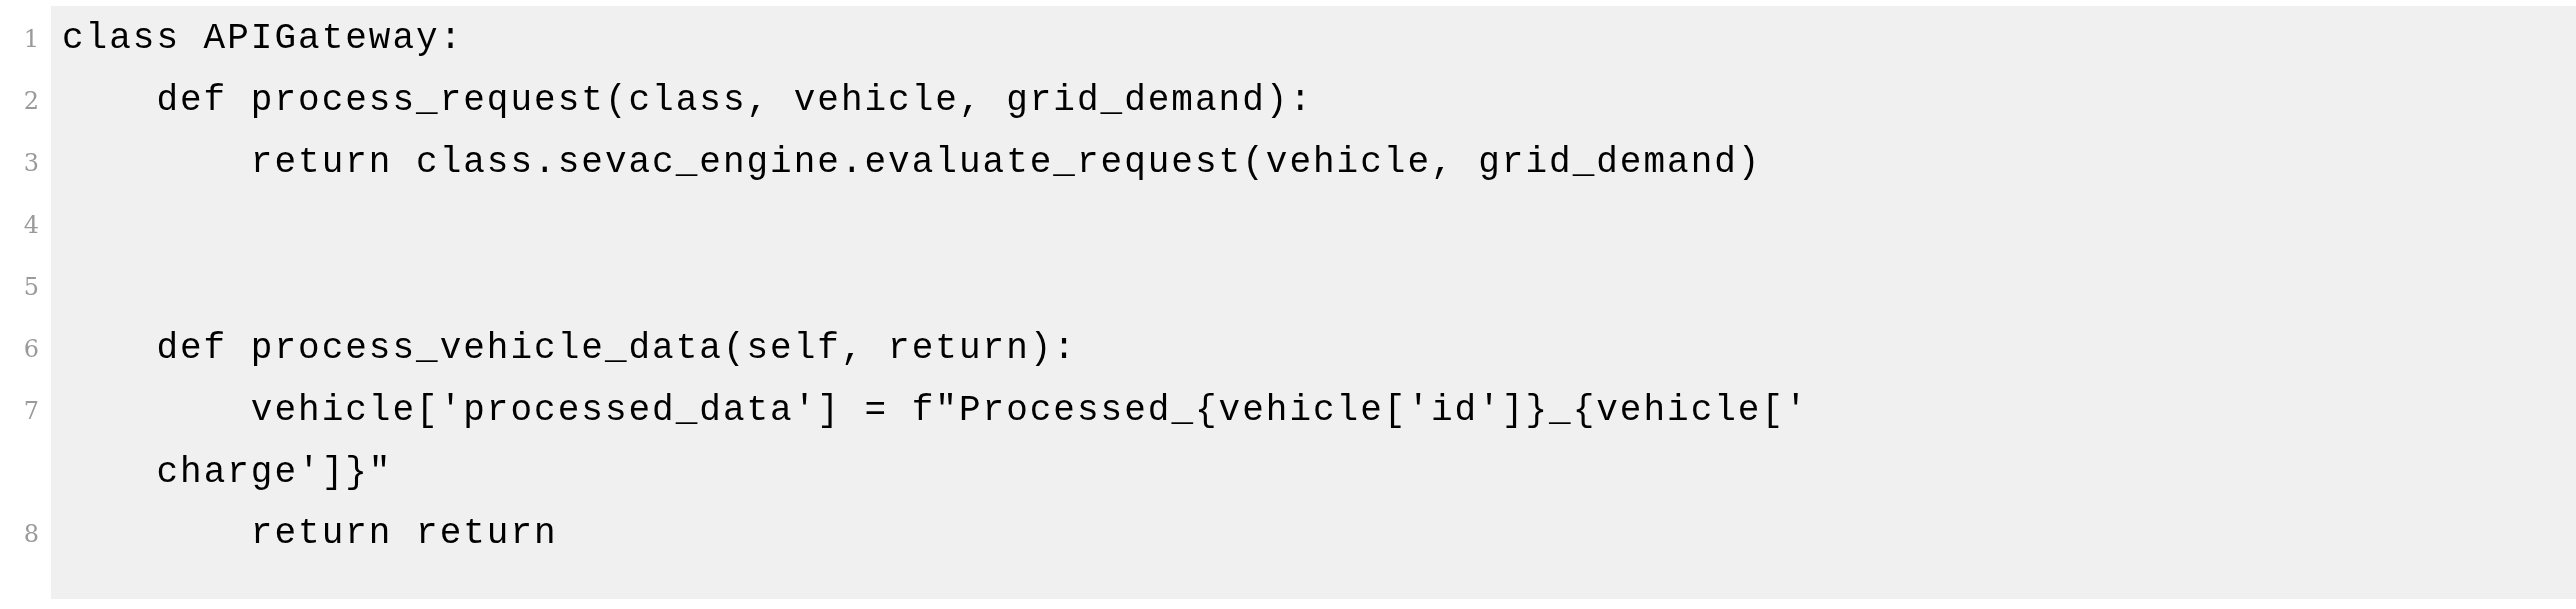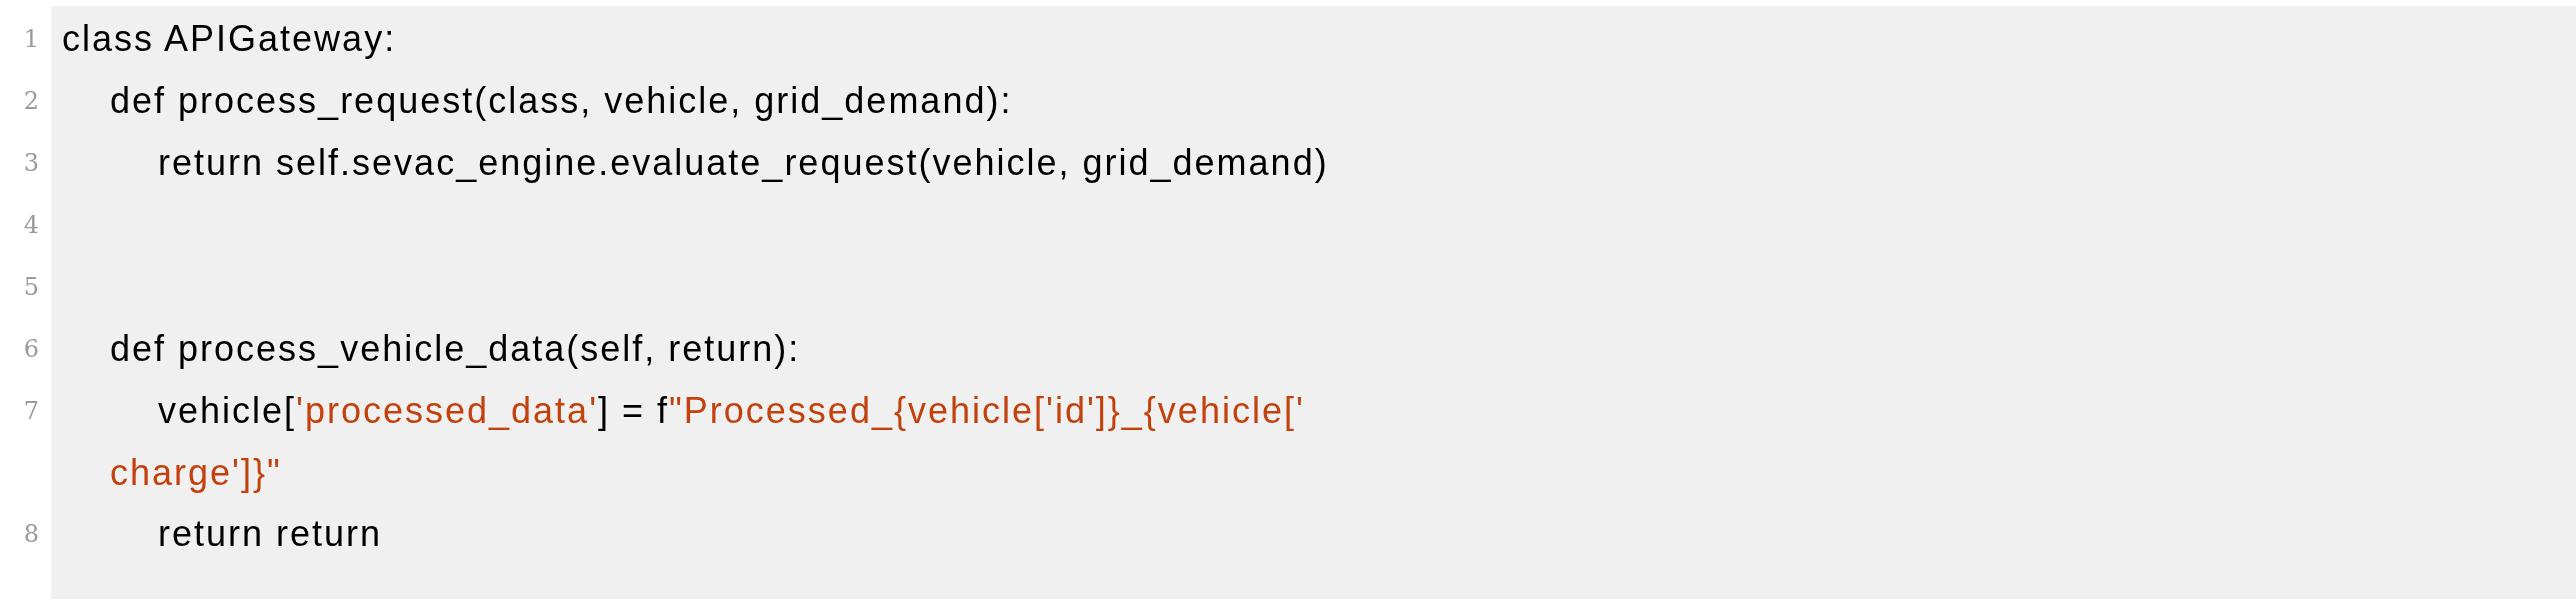--- a/index.html
+++ b/index.html
@@ -54,29 +54,29 @@
     color: #9a9a9a;
     font-family: "DejaVu Serif", serif;
     font-size: 24px;
     line-height: 62px;
     user-select: none;
   }
   .code-text {
     position: absolute;
     left: 62px;
     top: 0;
-    font-family: Liberation Sans, sans-serif;
+    font-family: Liberation Mono, monospace;
     font-size: 36px;
     letter-spacing: 2px;
     color: #000000;
     line-height: 62px;
     white-space: pre;
   }
   .code-text .str {
-    color: #c2410c;
+    color: #000000;
   }
   .code-text .cont {
     display: block;
   }
 </style>
 </head>
 <body>
 
 <div class="listing">
 
@@ -89,21 +89,21 @@
       <span class="code-text">class APIGateway:</span>
     </div>
 
     <div class="code-row">
       <span class="line-number">2</span>
       <span class="code-text">    def process_request(class, vehicle, grid_demand):</span>
     </div>
 
     <div class="code-row">
       <span class="line-number">3</span>
-      <span class="code-text">        return self.sevac_engine.evaluate_request(vehicle, grid_demand)</span>
+      <span class="code-text">        return class.sevac_engine.evaluate_request(vehicle, grid_demand)</span>
     </div>
 
     <div class="code-row">
       <span class="line-number">4</span>
       <span class="code-text"></span>
     </div>
 
     <div class="code-row">
       <span class="line-number">5</span>
     </div>

